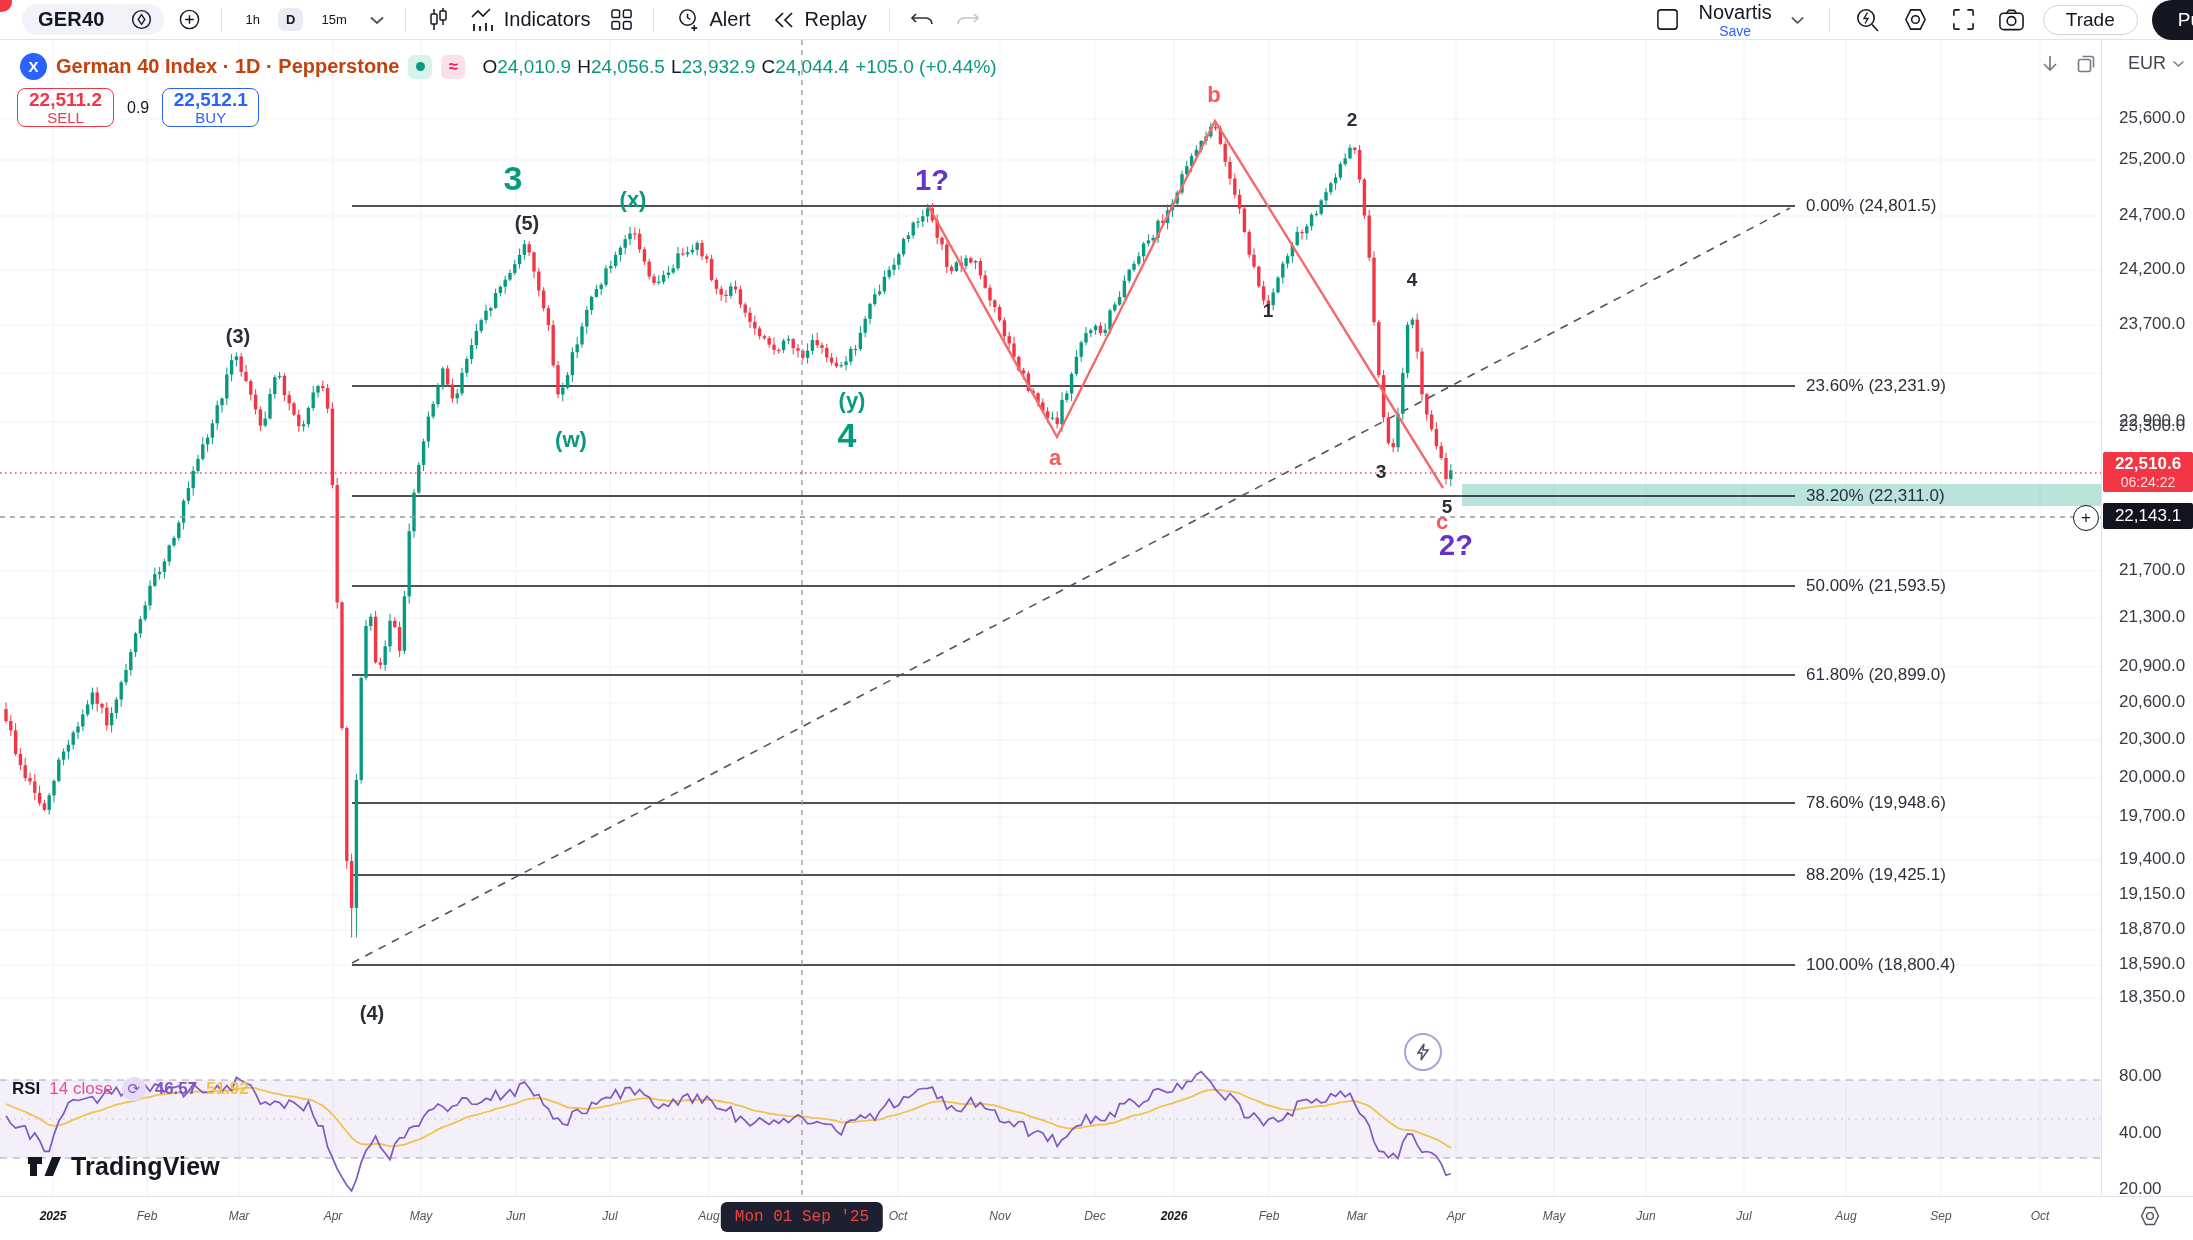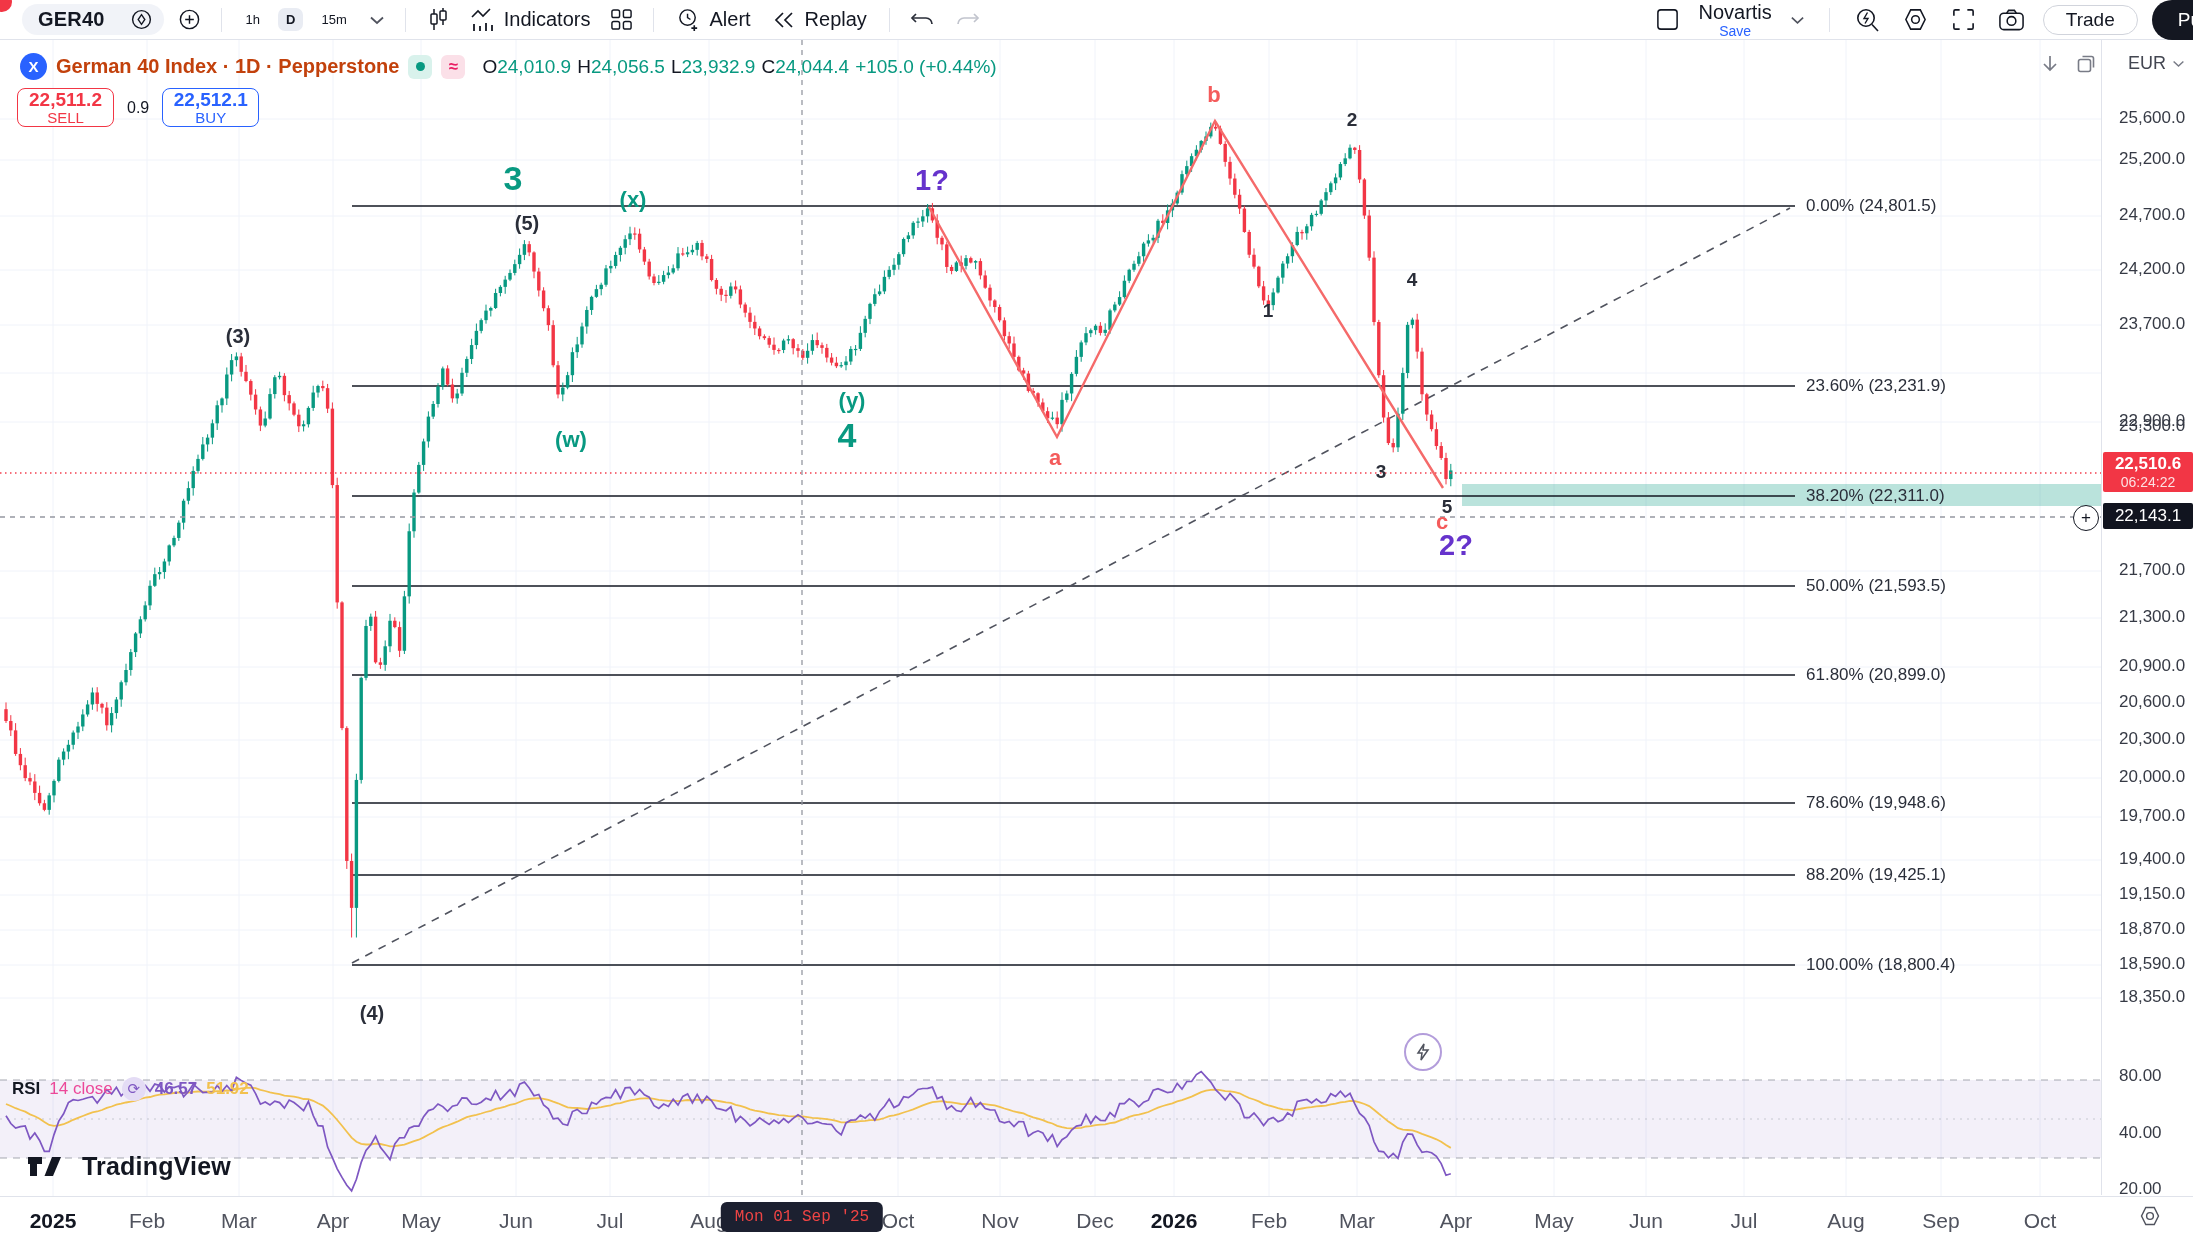--- a/index.html
+++ b/index.html
@@ -53,42 +53,42 @@
   .op-buy{border:1.5px solid #2962ff;color:#2962ff;}
   .op-price{font-size:19px;font-weight:700;}
   .op-side{font-size:15px;}
   .op-spread{font-size:16px;color:#131722;}
   
   .price-axis{position:absolute;left:2101px;top:39px;width:92px;height:1156px;background:#fff;
               border-left:1px solid #e0e3eb;z-index:20;}
   .pa-tick{position:absolute;left:17px;transform:translateY(-50%);font-size:17px;color:#363a45;white-space:nowrap;}
   .time-axis{position:absolute;left:0;top:1196px;width:2193px;height:44px;background:#fff;
              border-top:1px solid #e0e3eb;z-index:20;}
-  .ta-label{position:absolute;top:12px;transform:translateX(-50%);font-size:21px;color:#50535e;white-space:nowrap;}
+  .ta-label{position:absolute;top:12px;transform:translateX(-50%);font-size:12px;color:#50535e;white-space:nowrap;font-style:italic;}
   .ta-label.bold{font-weight:700;color:#131722;}
   .ta-tooltip{position:absolute;top:5px;transform:translateX(-50%);background:#1c2030;color:#ef4444;font-size:16px;
               padding:6px 14px;border-radius:6px;white-space:nowrap;font-family:Liberation Mono, monospace;}
   .price-tag{position:absolute;left:1px;width:90px;text-align:center;color:#fff;z-index:22;}
   .tag-last{background:#f23645;border-radius:2px;padding:2px 0;}
   .tag-last .p{font-size:17px;font-weight:600;}
   .tag-last .cd{font-size:14px;opacity:.85;}
   .tag-cross{background:#11141f;border-radius:2px;font-size:17px;padding:3px 0;}
   .plus-bubble{position:absolute;width:24px;height:24px;border-radius:50%;background:#fff;border:1.6px solid #131722;
                color:#131722;display:flex;align-items:center;justify-content:center;font-size:17px;z-index:23;cursor:pointer;}
   
   .fib-label{position:absolute;transform:translateY(-50%);font-size:17px;color:#2a2e39;white-space:nowrap;z-index:12;}
   .wave-label{position:absolute;transform:translate(-50%,-50%);font-weight:700;z-index:12;white-space:nowrap;}
   .rsi-legend{position:absolute;left:12px;top:1077px;display:flex;align-items:center;gap:9px;z-index:15;font-size:17px;}
   .rsi-legend .t{font-weight:700;color:#131722;}
   .rsi-legend .prm{color:#ec4899;}
   .rsi-refresh{width:24px;height:24px;border-radius:50%;background:#e4dcf5;color:#7e57c2;font-size:15px;
                display:flex;align-items:center;justify-content:center;cursor:pointer;}
   .rsi-v1{color:#7e57c2;font-weight:600;}
   .rsi-v2{color:#f2c14e;font-weight:600;}
-  .tv-logo{position:absolute;left:28px;top:1152px;display:flex;align-items:center;gap:20px;z-index:15;}
+  .tv-logo{position:absolute;left:28px;top:1152px;display:flex;align-items:center;gap:9px;z-index:15;}
   .tv-logo .txt{font-size:25px;font-weight:800;letter-spacing:.2px;color:#131722;}
   .flash-badge{position:absolute;left:1404px;top:1033px;width:34px;height:34px;border-radius:50%;
                border:2px solid #b39ddb;display:flex;align-items:center;justify-content:center;z-index:14;background:#fff;}
   .gear-corner{position:absolute;left:2138px;top:1205px;color:#50535e;z-index:25;cursor:pointer;}
   #plot{position:absolute;left:0;top:0;z-index:5;}
   svg{display:block;}
 </style>
 </head>
 <body>
 

